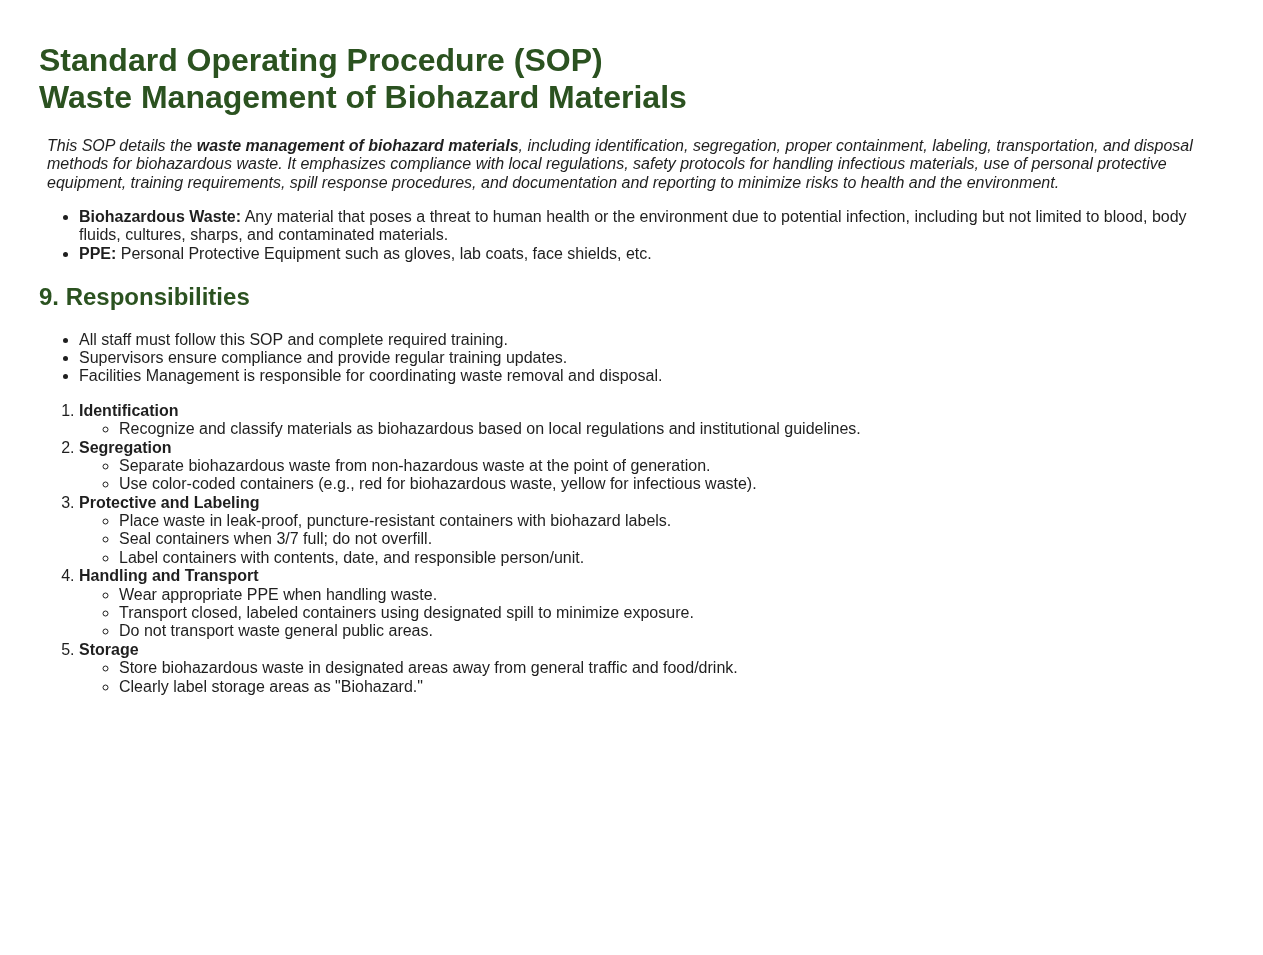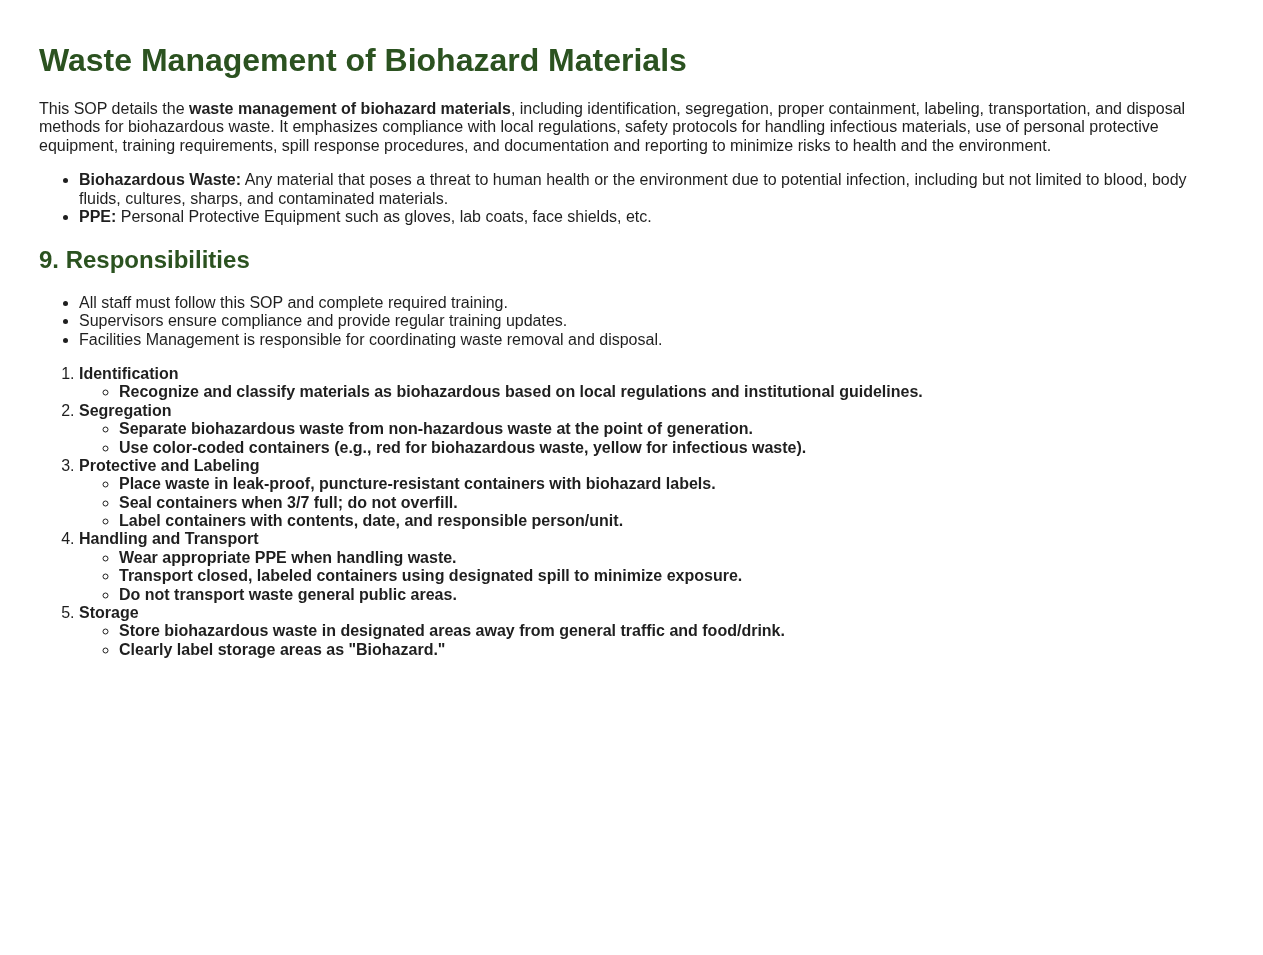--- a/index.html
+++ b/index.html
@@ -22,33 +22,34 @@
     margin: 0.65em 0 0.67em 0;
     color: var(--heading-color, #2b5220);
   }
   h1 .title-line { display: block; }
   h2 {
     font-size: 1.5em;
     font-weight: bold;
     margin: 0.83em 0;
     color: var(--heading-color, #2b5220);
   }
-  p { margin: 1em 0; }
+  p { margin: 1em 8px; font-style: italic; }
   ul, ol { margin: 1em 0; padding-left: 40px; }
   ul { list-style-type: disc; }
-  li ul { margin: 0; padding-left: 40px; list-style-type: circle; font-weight: bold; }
+  li ul { margin: 0; padding-left: 40px; list-style-type: circle; }
   ol { list-style-type: decimal; }
   strong { font-weight: bold; }
 </style>
 </head>
 <body style="color: rgb(31, 31, 31); background: rgb(255, 255, 255);">
 
 <article class="doc">
 
   <h1>
+    <span class="title-line">Standard Operating Procedure (SOP)</span>
     <span class="title-line">Waste Management of Biohazard Materials</span>
   </h1>
 
   <p><span>This SOP details the </span><strong>waste management of biohazard materials</strong><span>, including identification, segregation, proper containment, labeling, transportation, and disposal methods for biohazardous waste. It emphasizes compliance with local regulations, safety protocols for handling infectious materials, use of personal protective equipment, training requirements, spill response procedures, and documentation and reporting to minimize risks to health and the environment.</span></p>
 
 
 
   <section>
     <ul>
       <li><strong>Biohazardous Waste:</strong><span> Any material that poses a threat to human health or the environment due to potential infection, including but not limited to blood, body fluids, cultures, sharps, and contaminated materials.</span></li>

